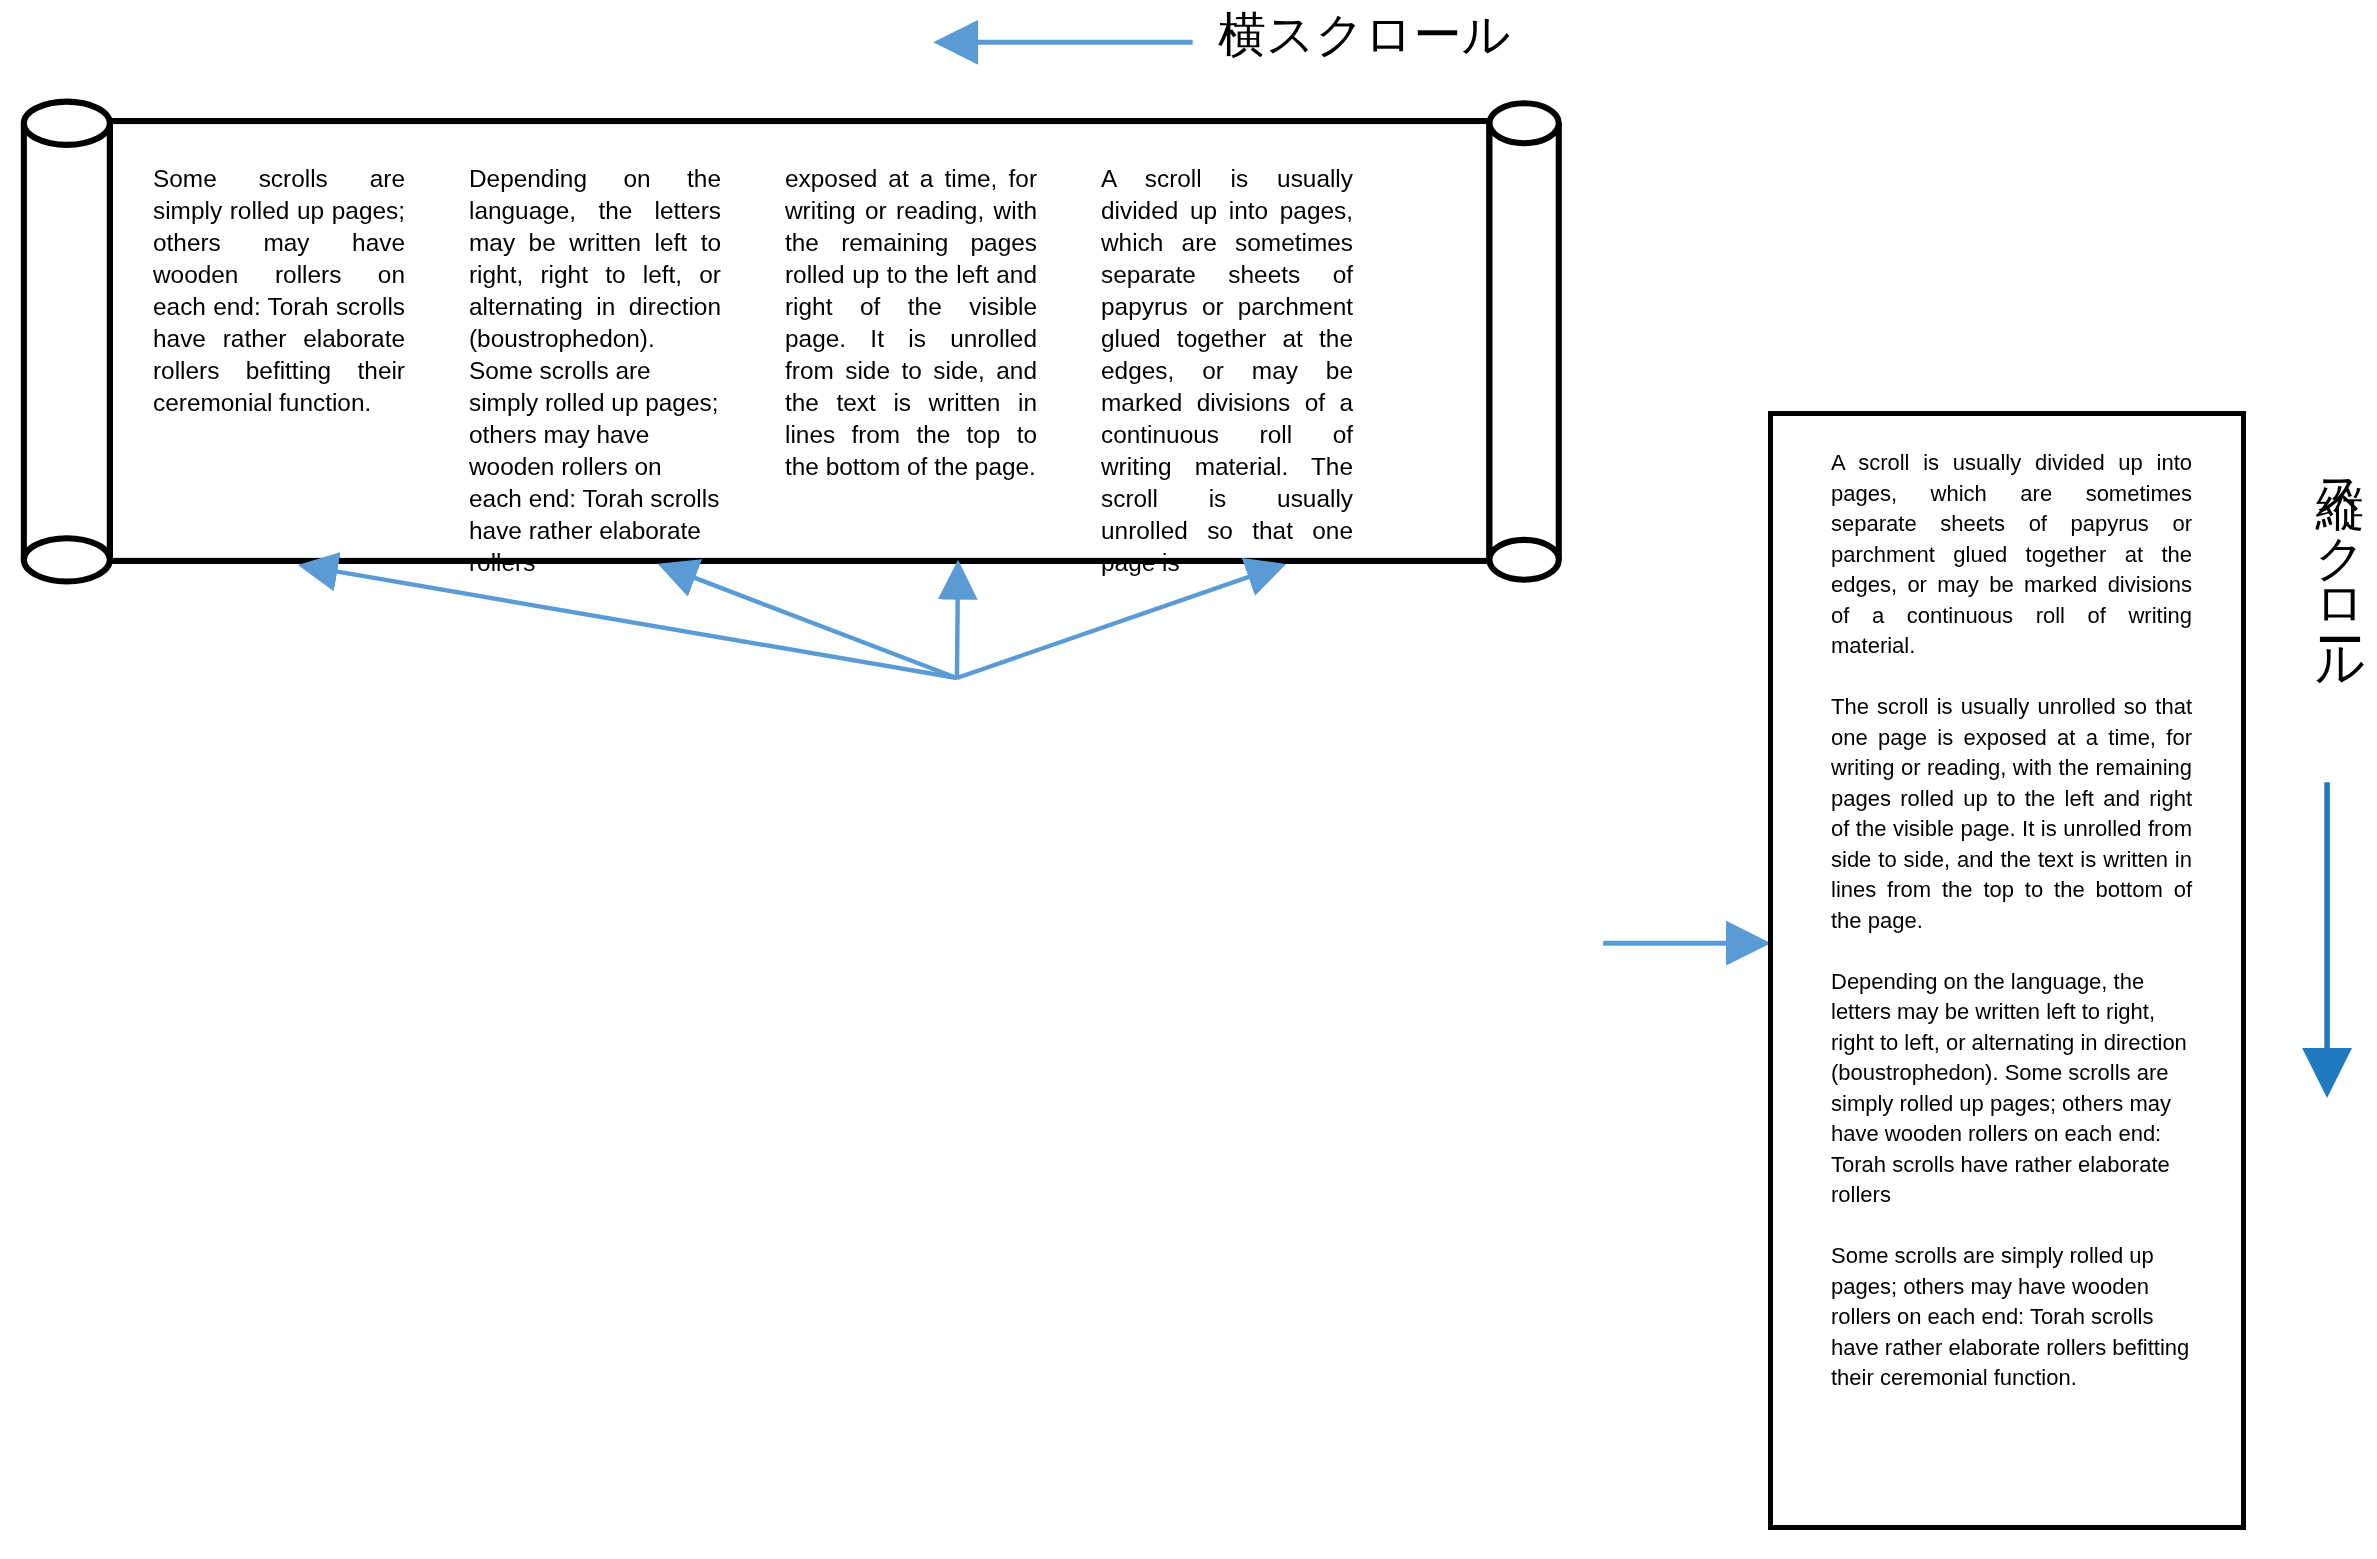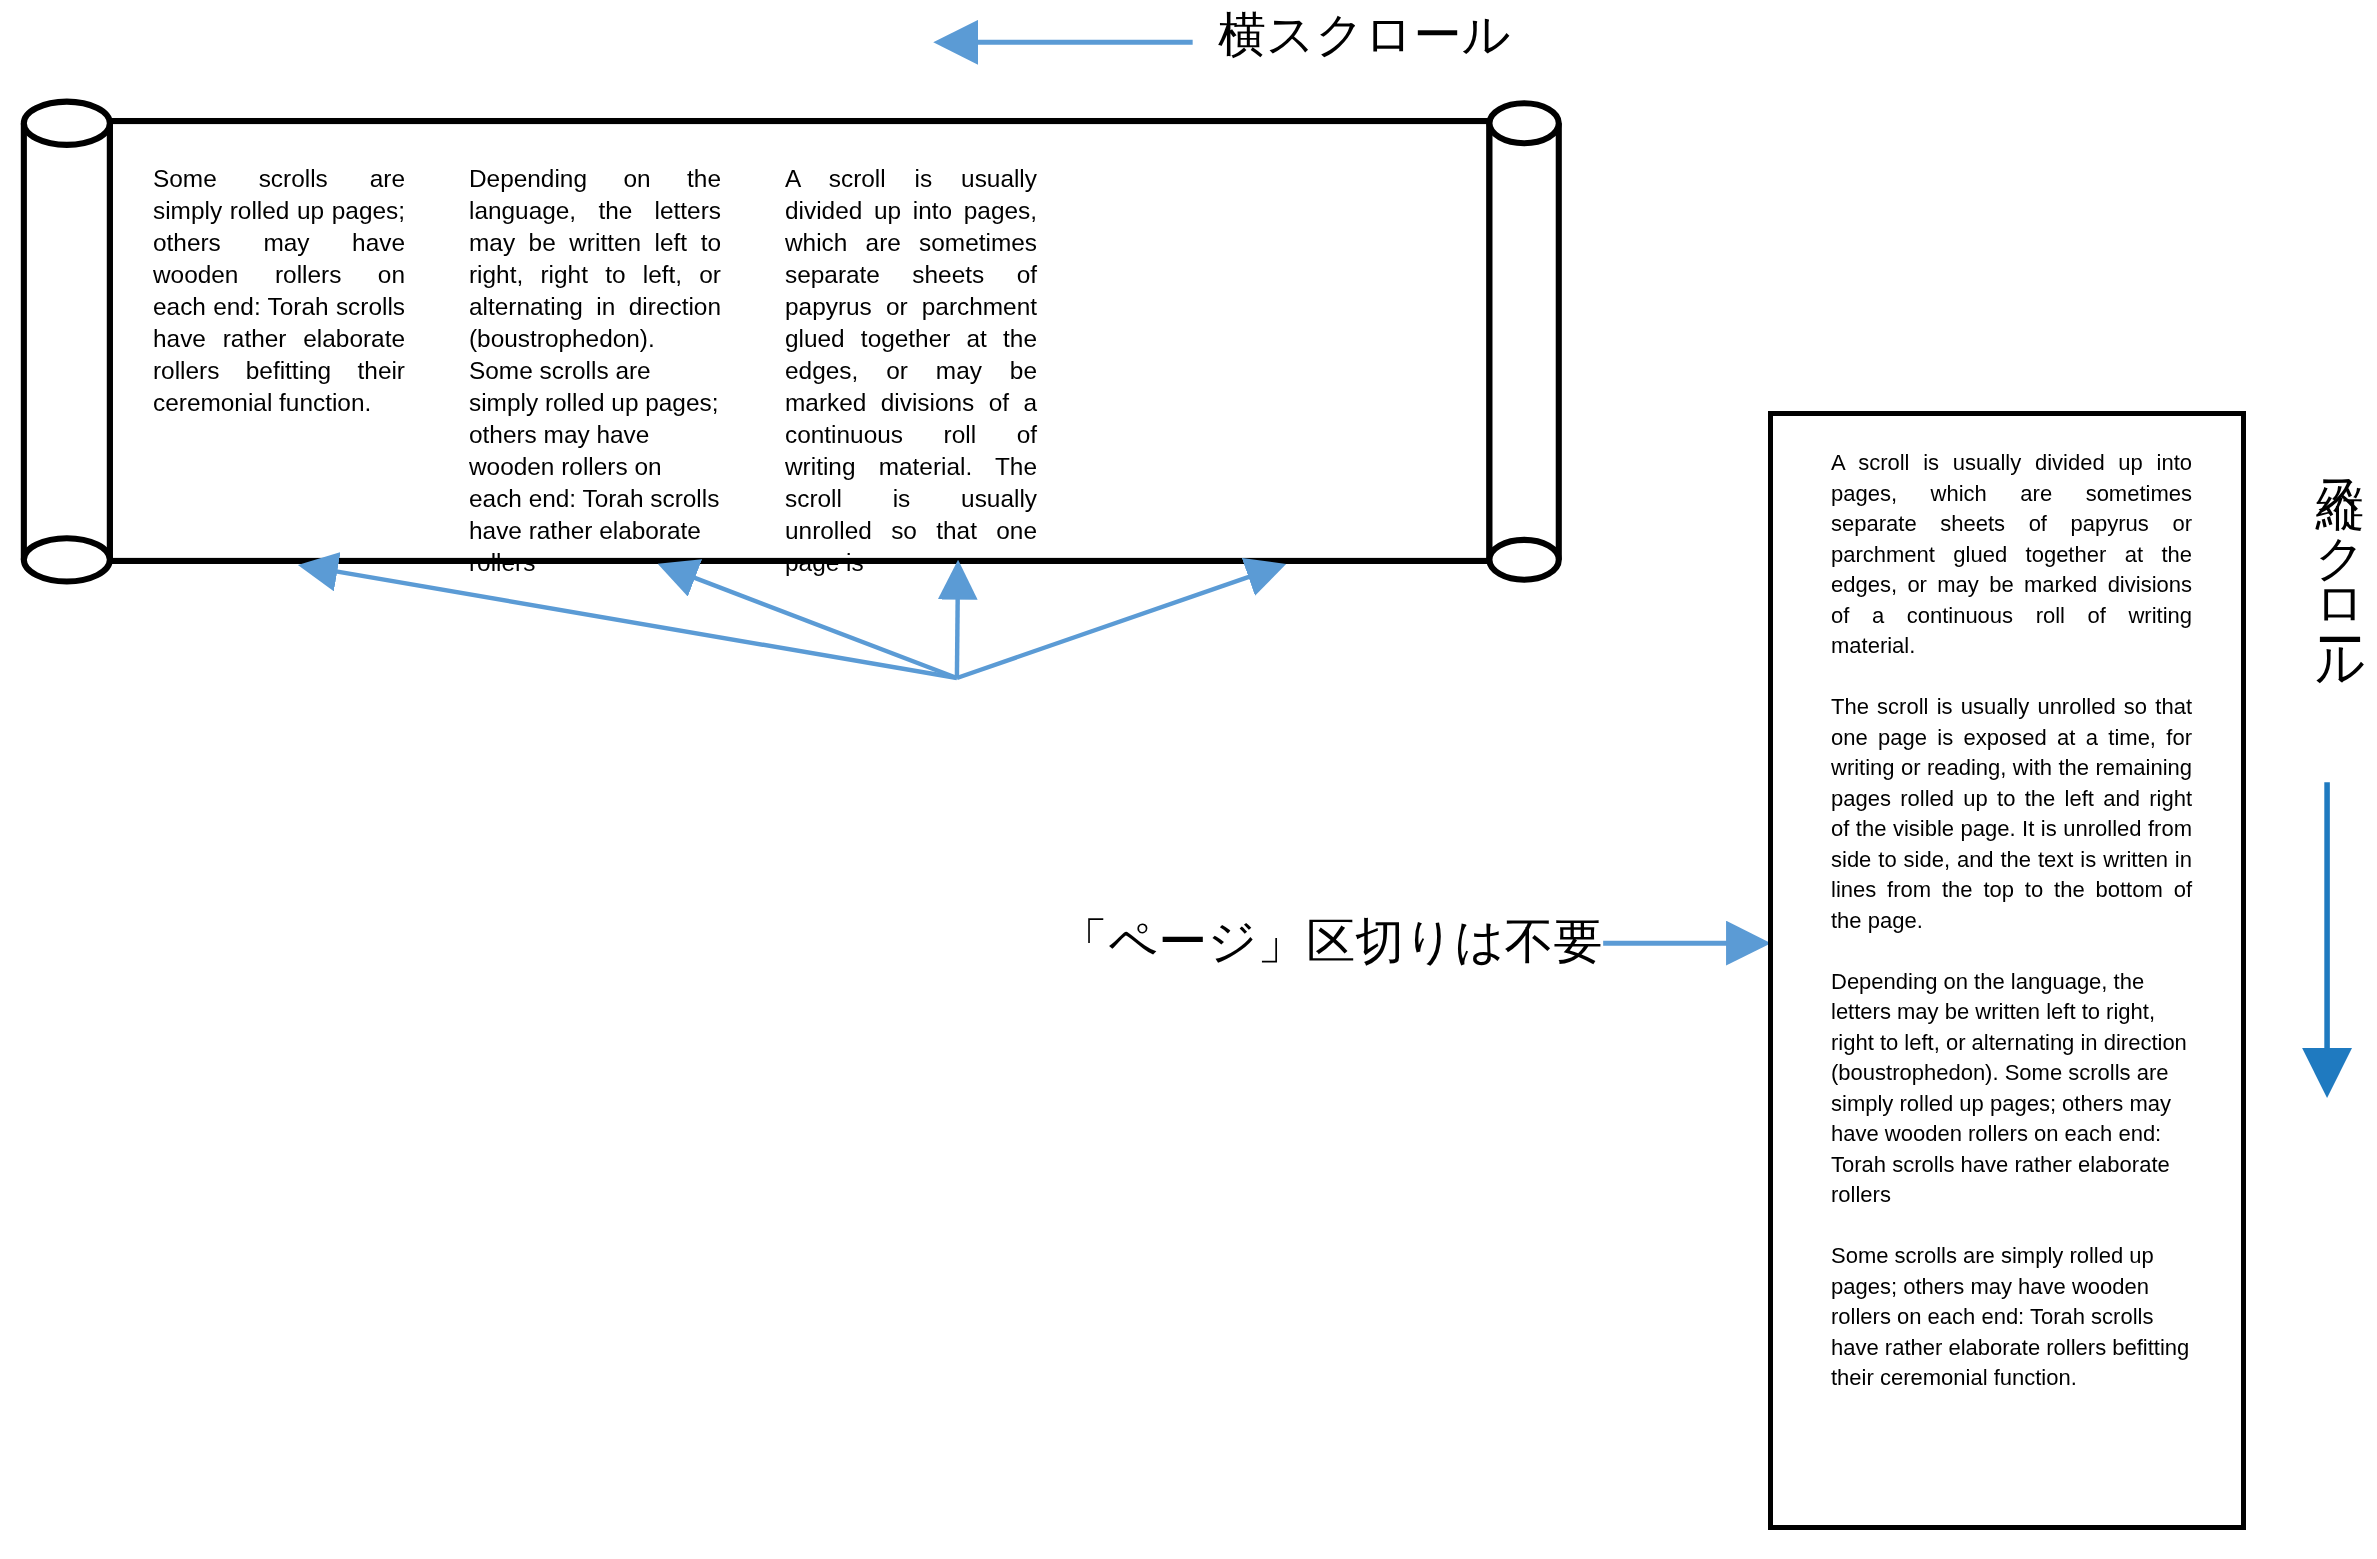--- a/index.html
+++ b/index.html
@@ -162,29 +162,31 @@
 
     <div class="scroll-col">
       <p>Some scrolls are simply rolled up pages; others may have wooden rollers on each end: Torah scrolls have rather elaborate rollers befitting their ceremonial function.</p>
     </div>
 
     <div class="scroll-col">
       <p>Depending on the language, the letters may be written left to right, right to left, or alternating in direction (boustrophedon).</p>
       <p class="nojust">Some scrolls are simply rolled up pages; others may have wooden rollers on each end: Torah scrolls have rather elaborate rollers</p>
     </div>
 
+    <div class="scroll-col">
+      <p>exposed at a time, for writing or reading, with the remaining pages rolled up to the left and right of the visible page. It is unrolled from side to side, and the text is written in lines from the top to the bottom of the page.</p>
+    </div>
 
     <div class="scroll-col">
       <p>A scroll is usually divided up into pages, which are sometimes separate sheets of papyrus or parchment glued together at the edges, or may be marked divisions of a continuous roll of writing material. The scroll is usually unrolled so that one page is</p>
     </div>
 
   </div>
 
 
-  <div class="caption-right">「ページ」区切りは不要</div>
 
   <div class="page-box"></div>
 
   <div class="page-box-inner">
     <p>A scroll is usually divided up into pages, which are sometimes separate sheets of papyrus or parchment glued together at the edges, or may be marked divisions of a continuous roll of writing material.</p>
     <p>The scroll is usually unrolled so that one page is exposed at a time, for writing or reading, with the remaining pages rolled up to the left and right of the visible page. It is unrolled from side to side, and the text is written in lines from the top to the bottom of the page.</p>
     <p class="nojust">Depending on the language, the letters may be written left to right, right to left, or alternating in direction (boustrophedon). Some scrolls are simply rolled up pages; others may have wooden rollers on each end: Torah scrolls have rather elaborate rollers</p>
     <p class="nojust">Some scrolls are simply rolled up pages; others may have wooden rollers on each end: Torah scrolls have rather elaborate rollers befitting their ceremonial function.</p>
   </div>
 

